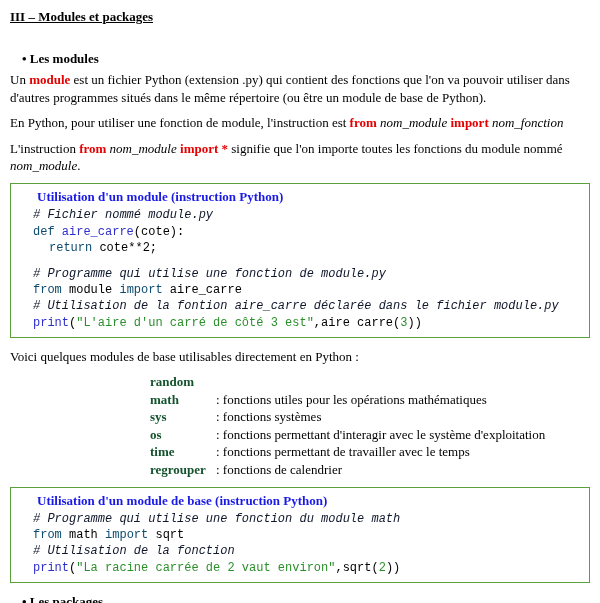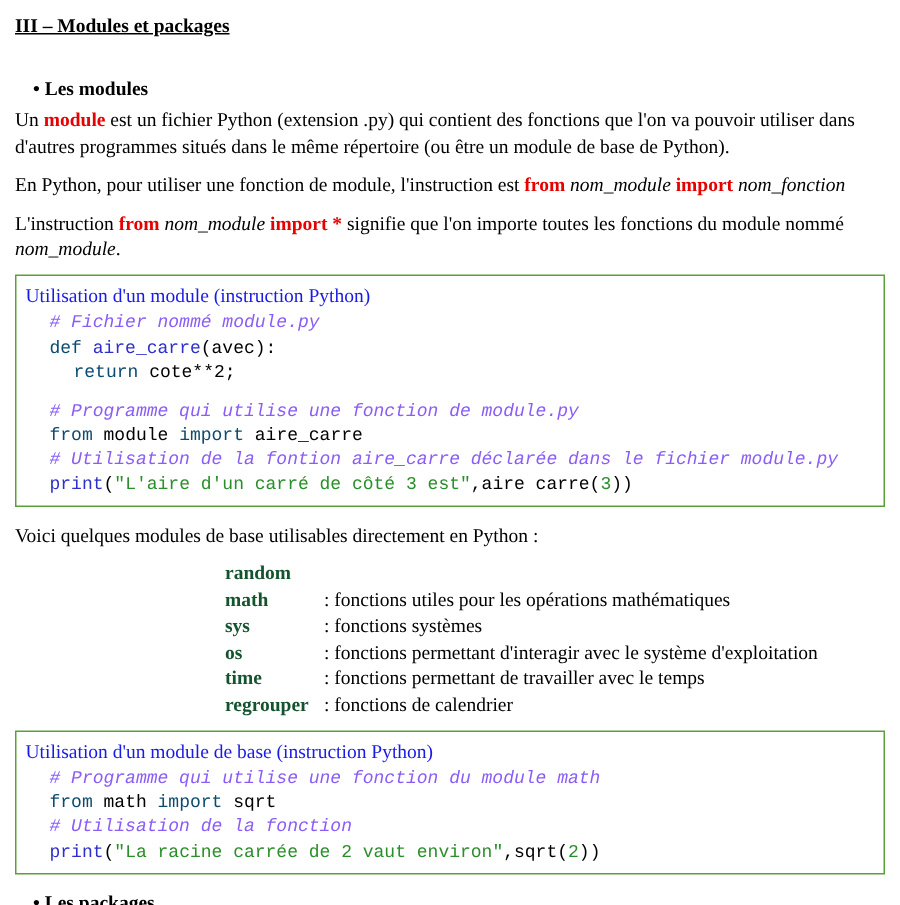--- a/index.html
+++ b/index.html
@@ -26,28 +26,29 @@
   .code-box {
     border: 1px solid #5aa03a;
     padding: 4px 6px 6px 6px;
     margin: 6px 0 10px 0;
     font-family: Consolas, "Courier New", monospace;
     font-size: 12px;
     line-height: 1.35;
   }
   .box-title {
     color: #1a1ae6;
-    font-weight: normal;
+    font-weight: bold;
     font-family: "Times New Roman", serif;
     font-size: 13px;
     margin-bottom: 2px;
+    margin-left: 20px;
   }
   .indent1 { padding-left: 16px; }
   .indent2 { padding-left: 32px; }
-  .c-comment { color: #8b5cf6; font-style: italic; }
+  .c-comment { color: #0f172a; font-style: italic; }
   .c-kw { color: #0c4a6e; }
   .c-fn { color: #2e2ecc; }
   .c-str { color: #2a8f2a; }
   .c-num { color: #2a8f2a; }
   .c-plain { color: #000; }
   .mod-table { margin: 2px 0 8px 0; }
   .mod-row { display: flex; }
   .mod-name { width: 60px; text-align: left; color: #14532d; font-weight: bold; padding-left: 140px; }
   .mod-desc { padding-left: 6px; }
 </style>
@@ -66,21 +67,21 @@
   <span>En Python, pour utiliser une fonction de module, l'instruction est </span><span class="red">from</span><span class="ital"> nom_module </span><span class="red">import</span><span class="ital"> nom_fonction</span>
 </p>
 
 <p>
   <span>L'instruction </span><span class="red">from</span><span class="ital"> nom_module </span><span class="red">import</span><span class="red"> *</span><span> signifie que l'on importe toutes les fonctions du module nommé </span><span class="ital">nom_module</span><span>.</span>
 </p>
 
 <div class="code-box">
   <div class="box-title">Utilisation d'un module (instruction Python)</div>
   <div class="indent1 c-comment"># Fichier nommé module.py</div>
-  <div class="indent1"><span class="c-kw">def </span><span class="c-fn">aire_carre</span><span class="c-plain">(avec):</span></div>
+  <div class="indent1"><span class="c-kw">def </span><span class="c-fn">aire_carre</span><span class="c-plain">(cote):</span></div>
   <div class="indent2"><span class="c-kw">return </span><span class="c-plain">cote**2;</span></div>
   <div style="height:10px"></div>
   <div class="indent1 c-comment"># Programme qui utilise une fonction de module.py</div>
   <div class="indent1"><span class="c-kw">from </span><span class="c-plain">module </span><span class="c-kw">import </span><span class="c-plain">aire_carre</span></div>
   <div class="indent1 c-comment"># Utilisation de la fontion aire_carre déclarée dans le fichier module.py</div>
   <div class="indent1"><span class="c-fn">print</span><span class="c-plain">(</span><span class="c-str">"L'aire d'un carré de côté 3 est"</span><span class="c-plain">,aire carre(</span><span class="c-num">3</span><span class="c-plain">))</span></div>
 </div>
 
 <p>Voici quelques modules de base utilisables directement en Python :</p>
 

